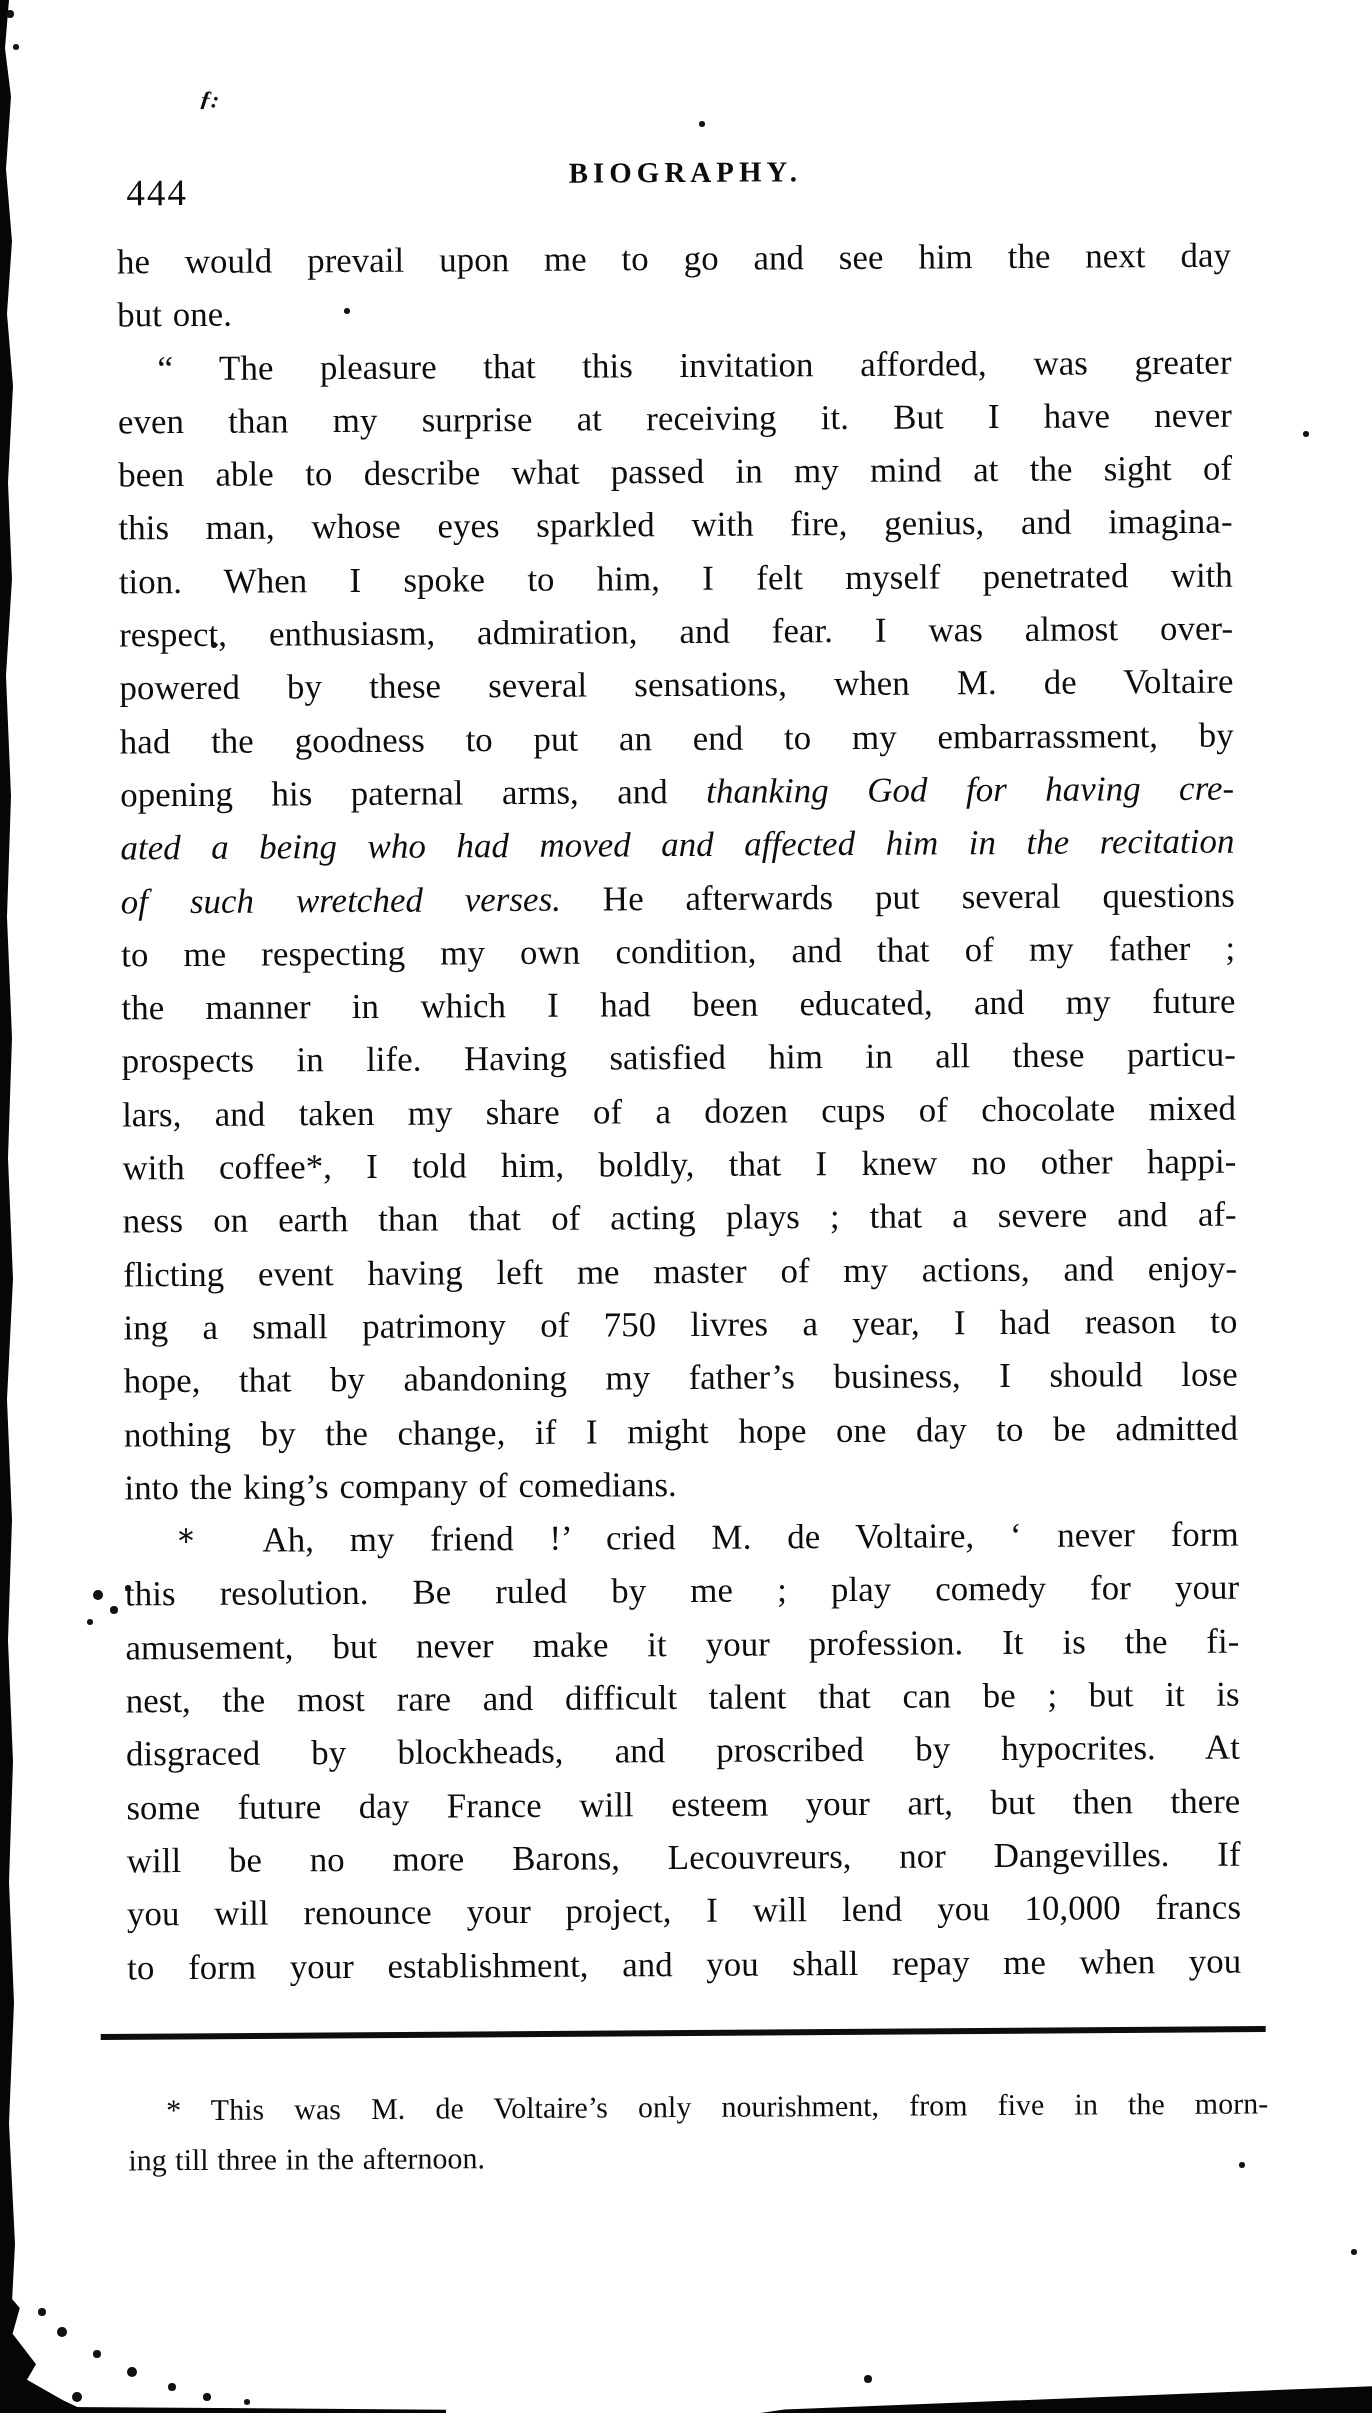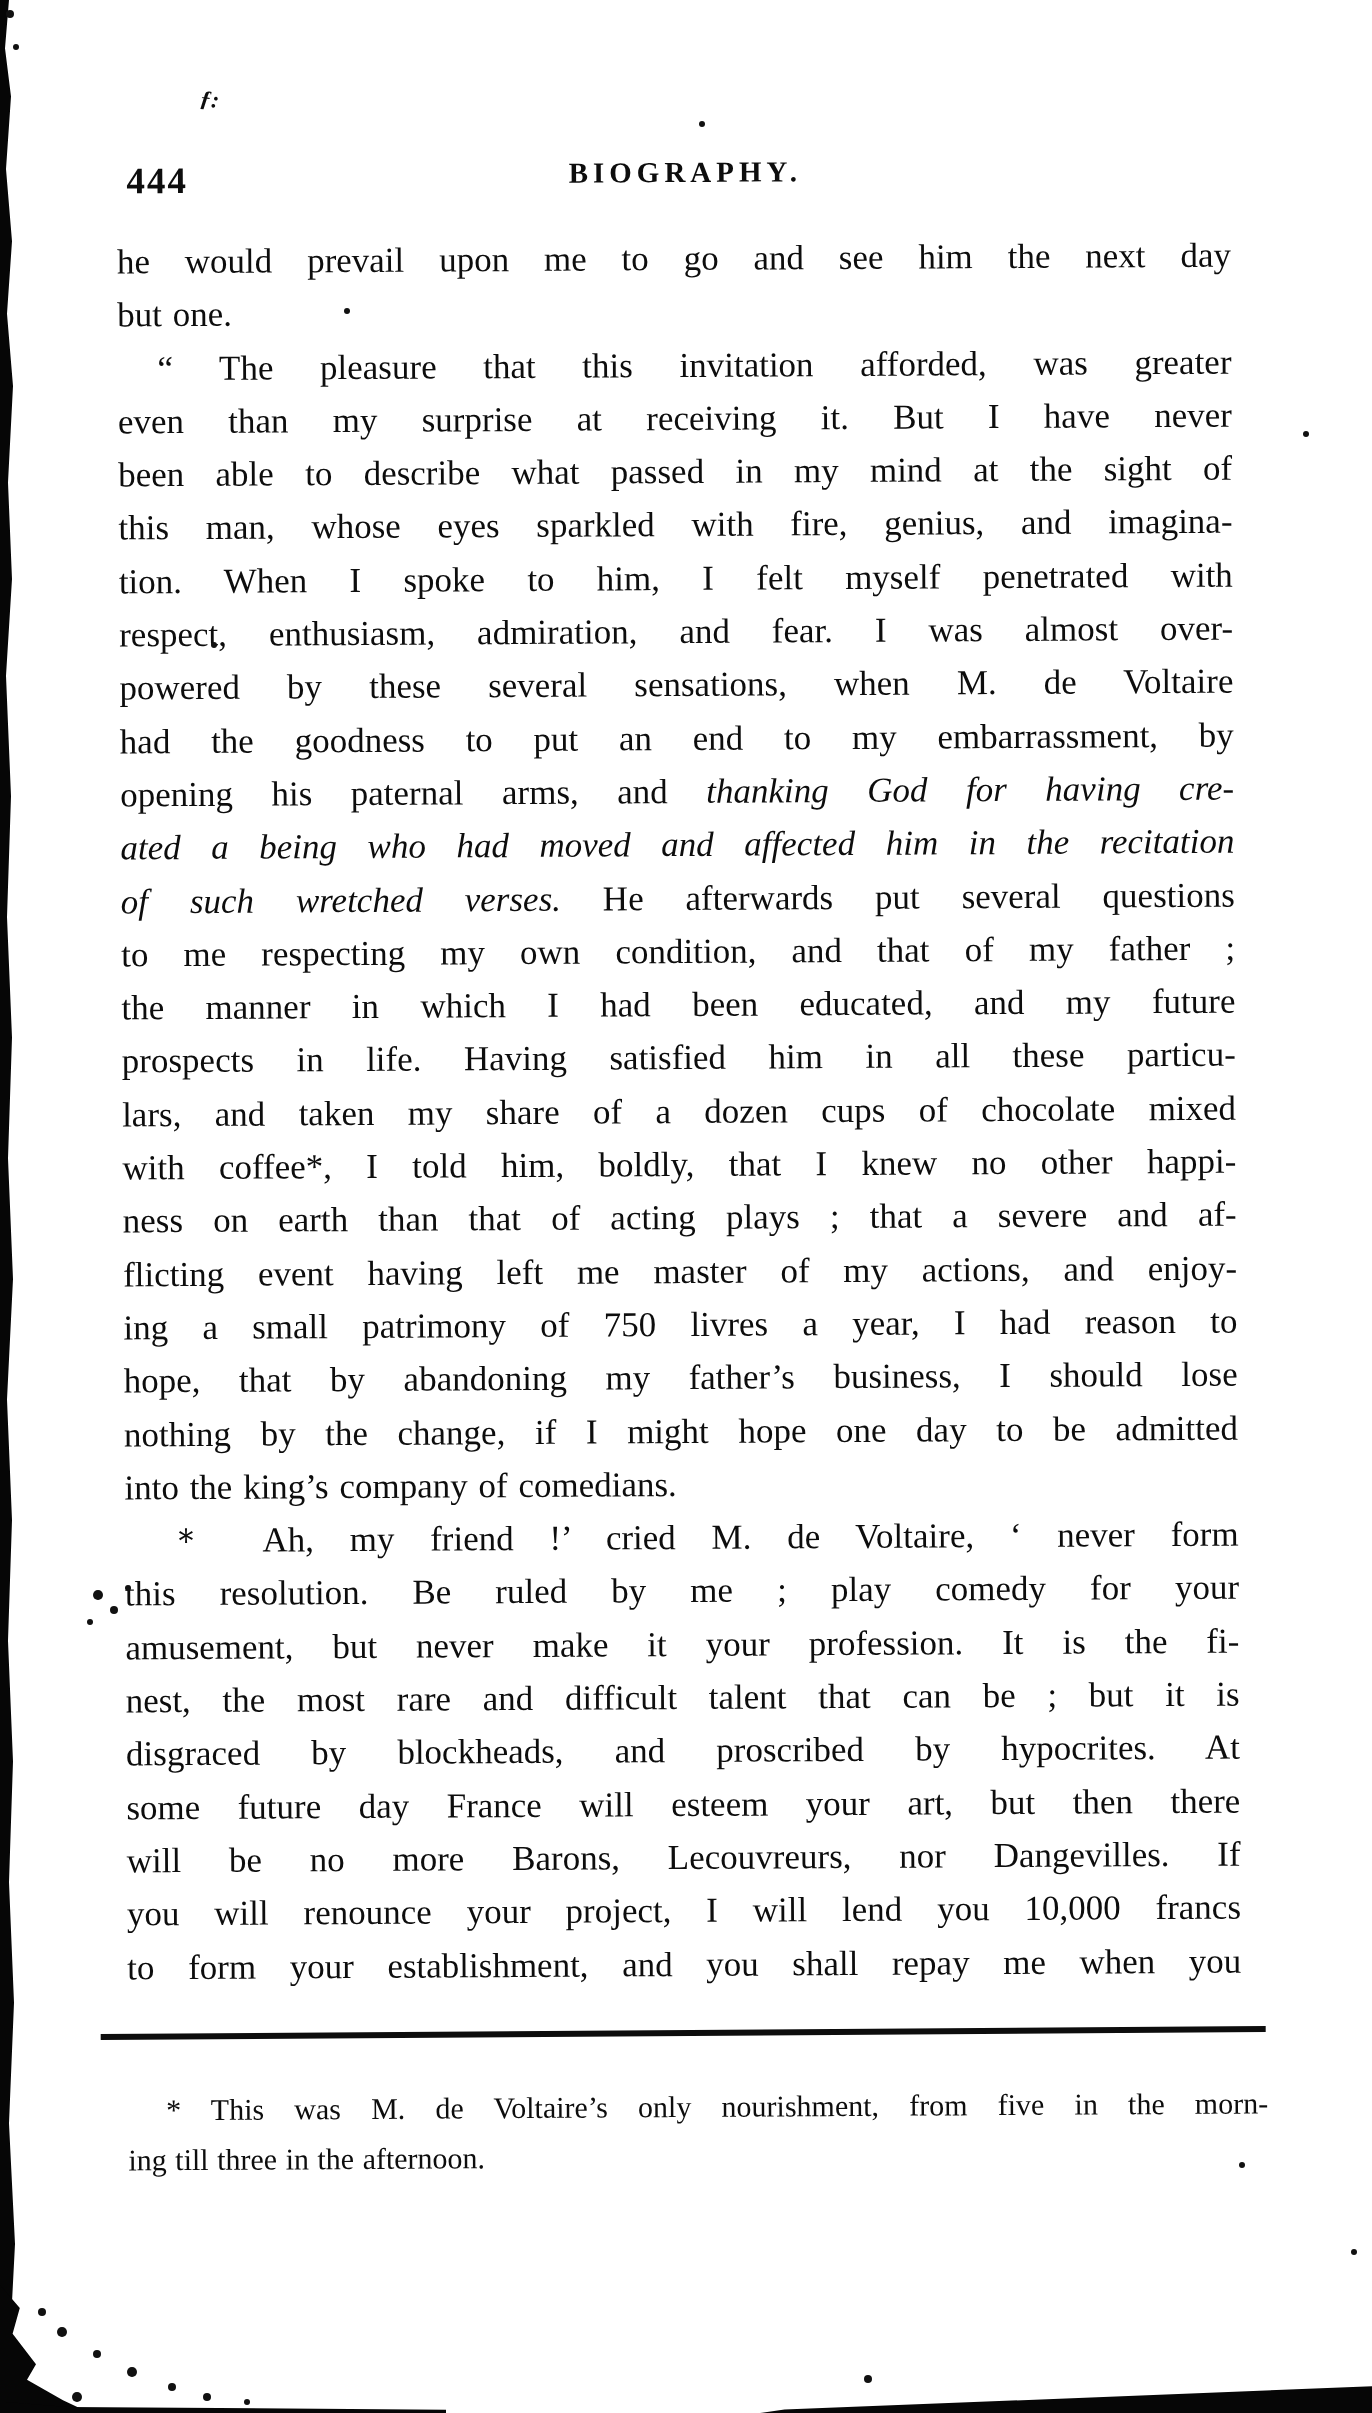--- a/index.html
+++ b/index.html
@@ -12,22 +12,22 @@
     overflow:hidden;
   }
   #page-content{
     position:absolute;left:0;top:0;width:1372px;height:2413px;
     transform:rotate(-0.35deg);
     transform-origin:680px 1100px;
   }
   
   .header-row{position:absolute;left:122px;top:156px;width:1114px;height:44px;}
   .page-num{
-    position:absolute;left:10px;top:0;
-    font-size:37px;font-weight:bold;letter-spacing:2px;
+    position:absolute;left:10px;top:12px;
+    font-size:37px;font-weight:normal;letter-spacing:2px;
   }
   .running-title{
     position:absolute;left:50%;margin-left:12px;transform:translateX(-50%);
     top:0;font-size:29px;font-weight:bold;letter-spacing:5px;
   }
   .stray-mark{
     position:absolute;left:206px;top:84px;
     font-size:23px;font-style:italic;font-weight:bold;transform:rotate(8deg);
   }
   

